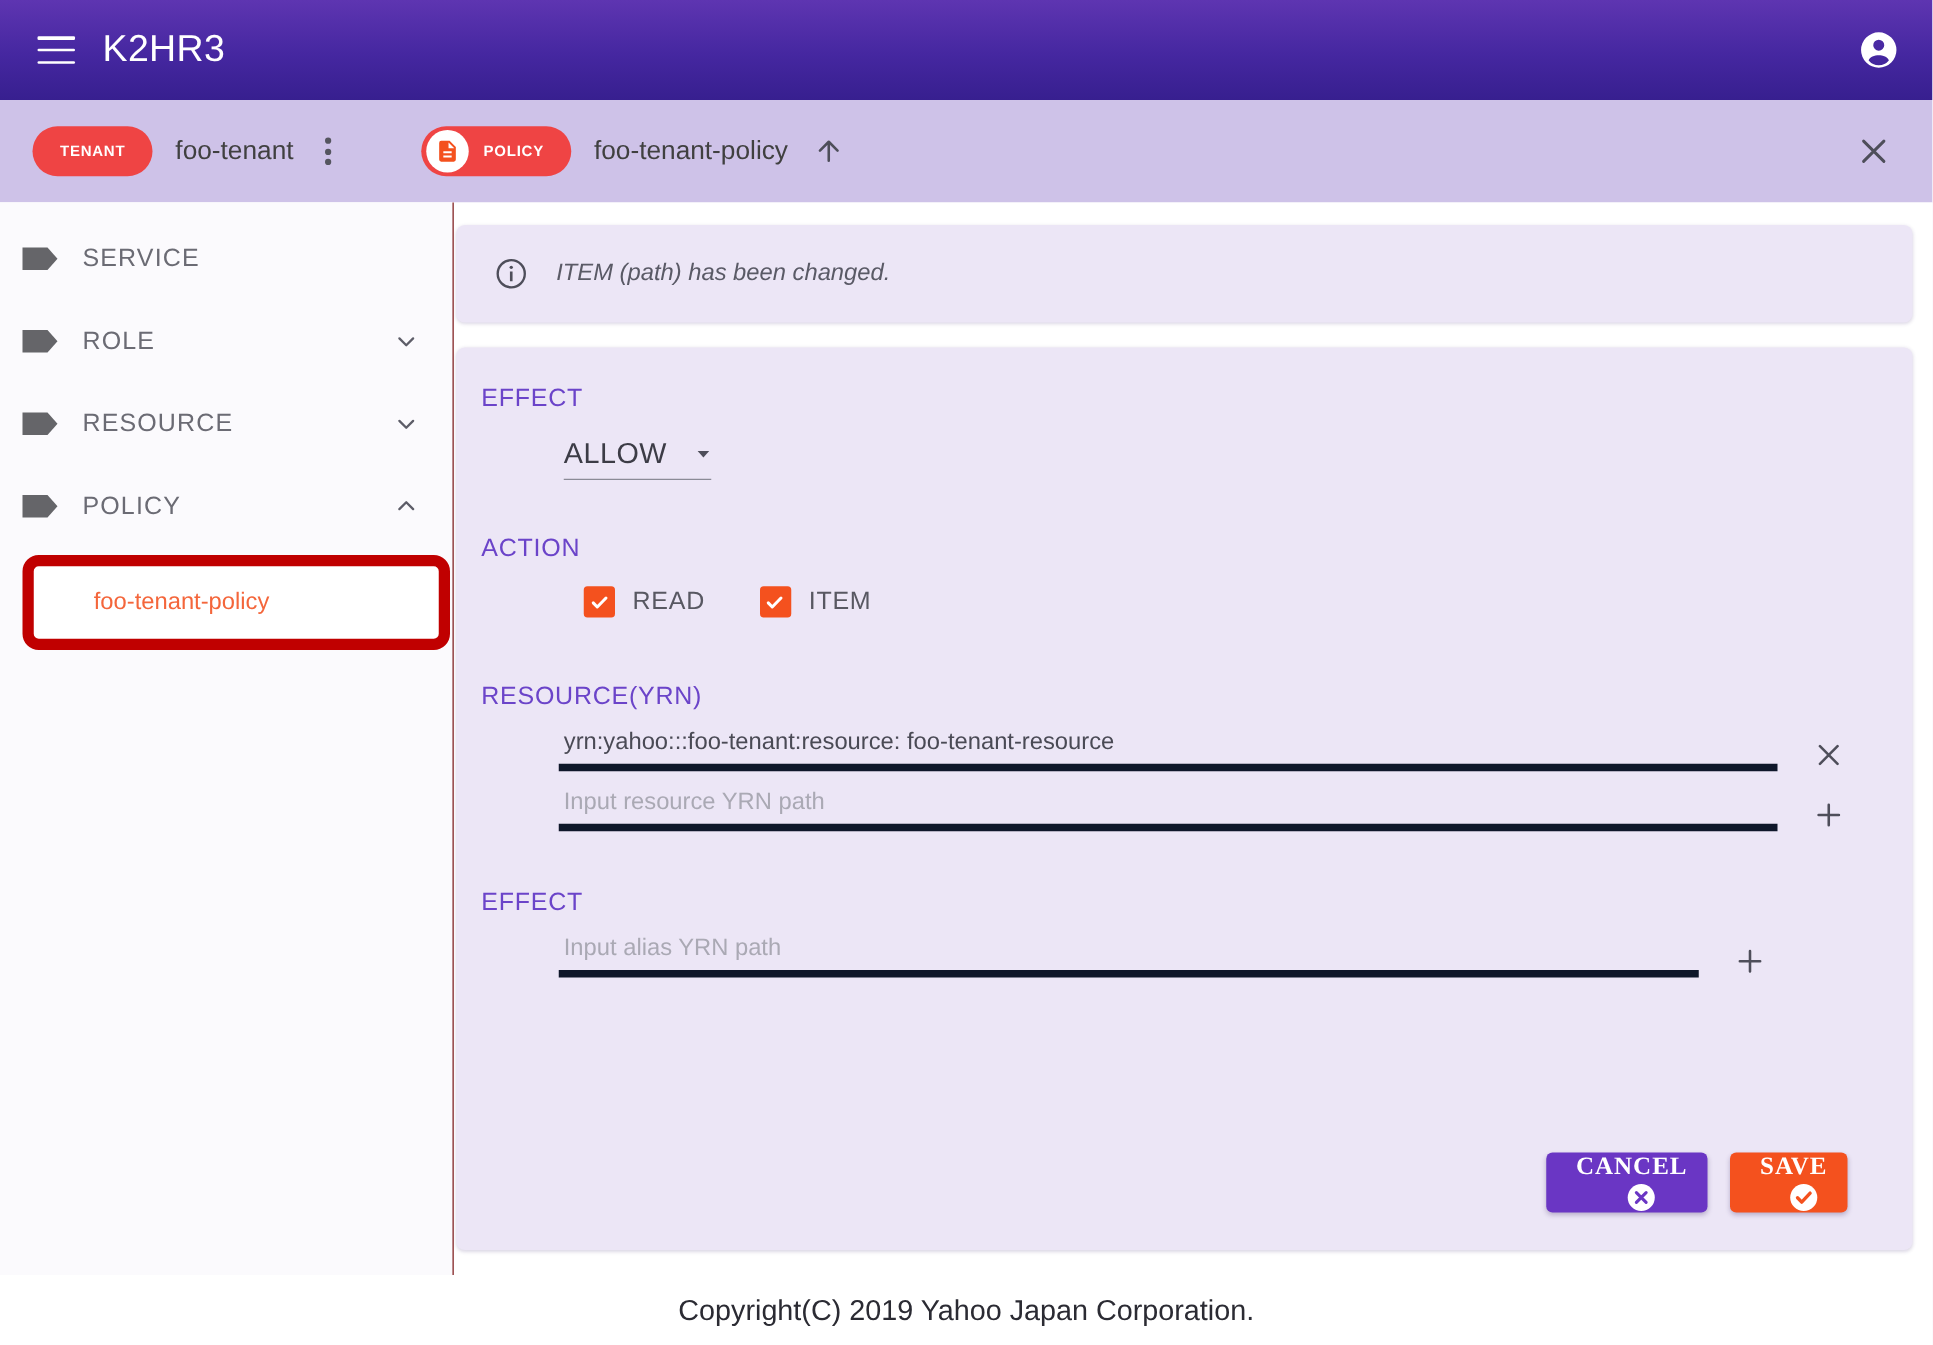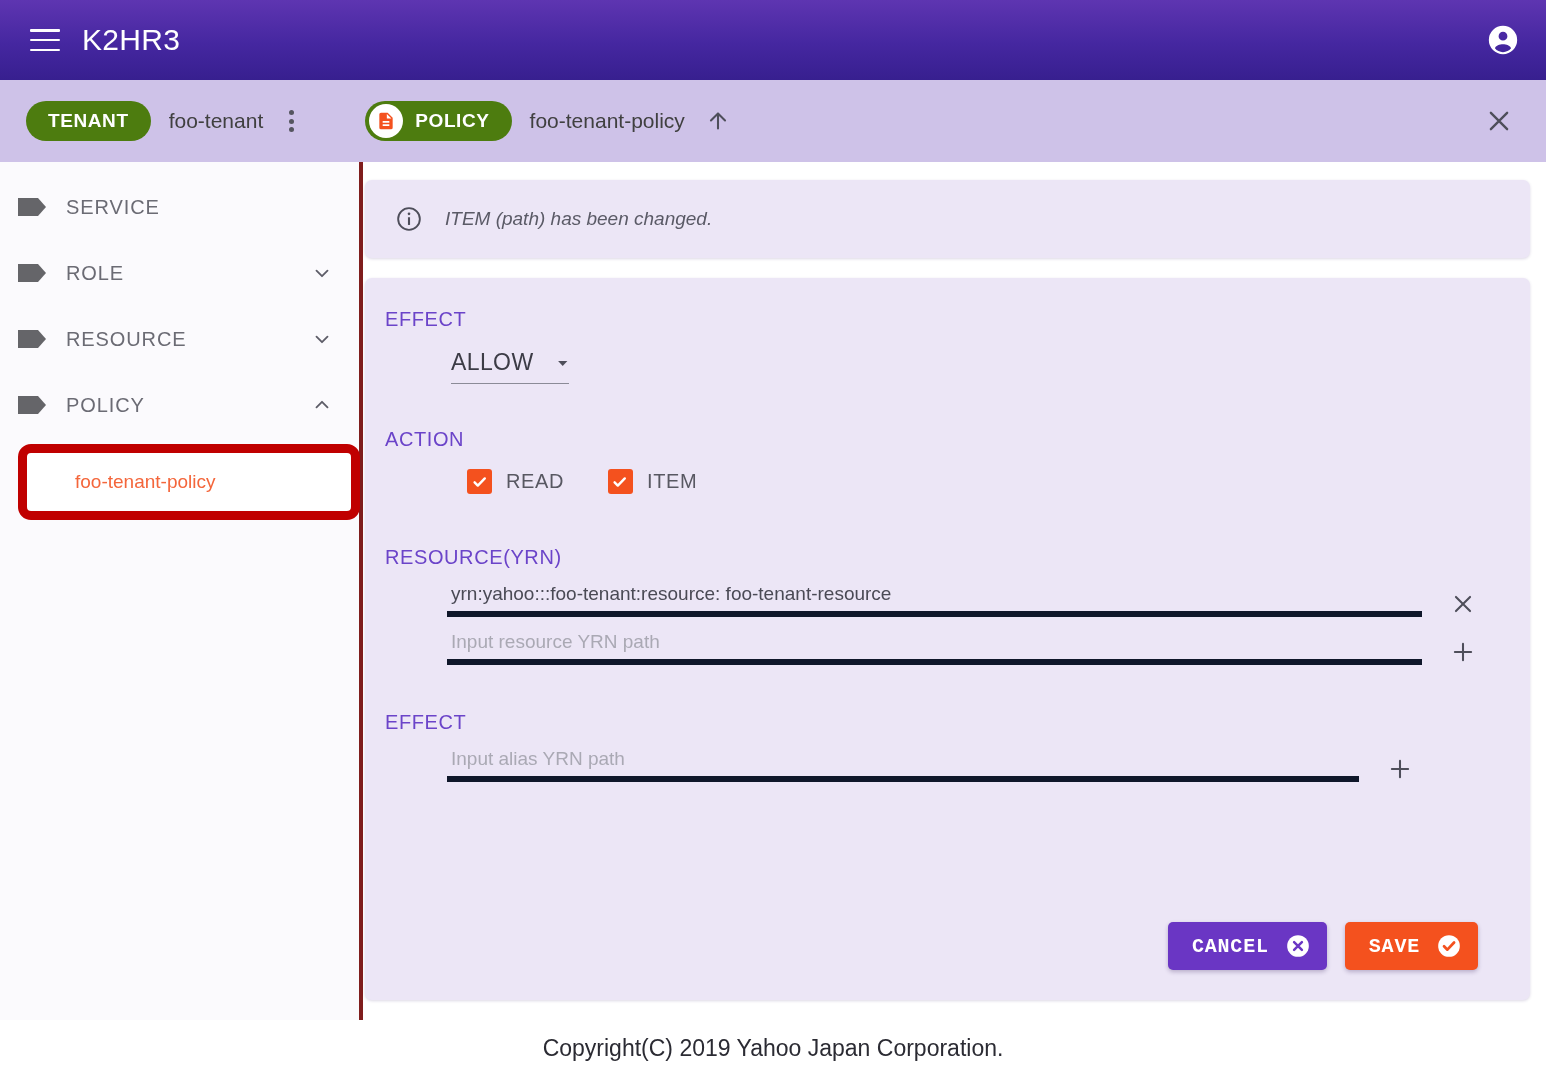--- a/index.html
+++ b/index.html
@@ -26,22 +26,22 @@
   .account-icon { width: 34px; height: 34px; cursor: pointer; }
 
   
   .crumbbar {
     height: 82px; flex: 0 0 82px;
     background: #cec2e8;
     display: flex; align-items: center;
     padding: 0 26px 0 26px;
   }
   .chip {
-    height: 40px; border-radius: 20px; background: #4d7c0f;
-    color: #fff; font-size: 19px; font-weight: 700; letter-spacing: .6px;
+    height: 40px; border-radius: 20px; background: #ef4444;
+    color: #fff; font-size: 12px; font-weight: 700; letter-spacing: .6px;
     display: flex; align-items: center; padding: 0 22px; cursor: pointer;
   }
   .chip.with-icon { padding-left: 4px; }
   .chip-badge {
     width: 34px; height: 34px; border-radius: 50%; background: #fff;
     display: flex; align-items: center; justify-content: center; margin-right: 12px;
     flex: 0 0 34px;
   }
   .crumb-text { color: #404040; font-size: 21px; margin-left: 18px; }
   .dots { width: 24px; height: 26px; margin-left: 16px; display: flex; flex-direction: column; justify-content: space-between; align-items: center; cursor: pointer; padding: 2px 0; }
@@ -50,21 +50,21 @@
   .up-arrow { margin-left: 20px; cursor: pointer; }
   .crumbbar-spacer { flex: 1; }
   .close-x { cursor: pointer; margin-right: 6px; }
 
   
   .body { flex: 1; display: flex; min-height: 0; background: #fff; }
 
   
   .sidebar {
     width: 363px; flex: 0 0 363px; background: #fbfafd;
-    border-right: 4px solid #7f1d1d;
+    border-right: 1px solid #7f1d1d;
     padding-top: 12px; position: relative;
   }
   .nav-item {
     height: 66px; display: flex; align-items: center;
     padding: 0 26px 0 16px; cursor: pointer;
   }
   .tag-icon { flex: 0 0 34px; width: 34px; height: 22px; margin-right: 16px; }
   .nav-label { font-size: 20px; color: #6b6b74; letter-spacing: .9px; flex: 1; }
   .chev { width: 22px; height: 22px; }
   .nav-sub-wrap { position: relative; height: 88px; }
@@ -118,22 +118,23 @@
   .row.alias .line-field { max-width: 912px; flex: none; width: 912px; }
   .row.alias { }
 
   .sect-alias { padding-bottom: 30px; }
 
   .btn-row { margin-top: auto; display: flex; justify-content: flex-end; align-items: center; padding: 0 22px 30px 0; }
   .btn {
     height: 48px; border-radius: 5px; display: flex; align-items: center;
     padding: 0 16px 0 24px; color: #fff; font-size: 20px; font-weight: 700;
     letter-spacing: .8px; cursor: pointer; border: none;
-    font-family: Liberation Mono, monospace;
+    font-family: Liberation Serif, serif;
     box-shadow: 0 2px 4px rgba(50,30,90,.28);
+    flex-direction: column;
   }
   .btn-cancel { background: #6a36c4; margin-right: 18px; }
   .btn-save { background: #f4511e; }
   .btn-icon { margin-left: 16px; display: flex; }
 
   .footer { height: 56px; flex: 0 0 56px; background: #fff; display: flex; align-items: center; justify-content: center; }
   .footer-text { font-size: 23px; color: #2b2b33; }
 </style>
 </head>
 <body>

